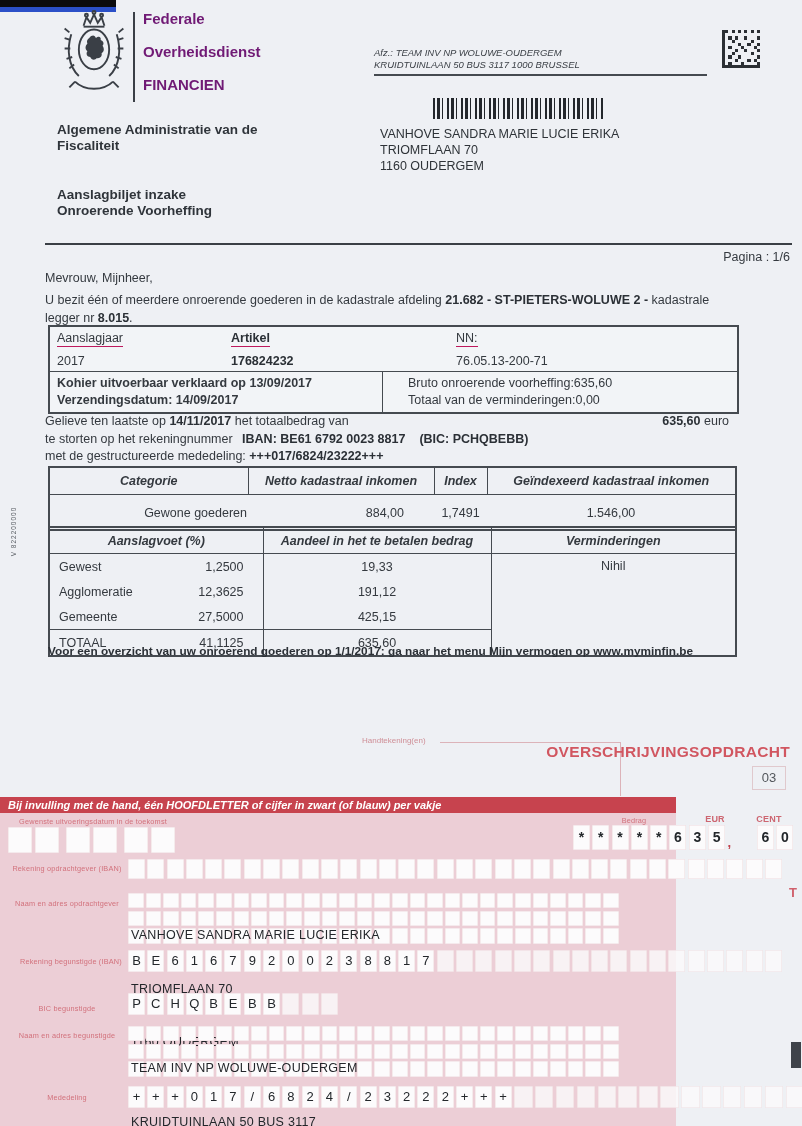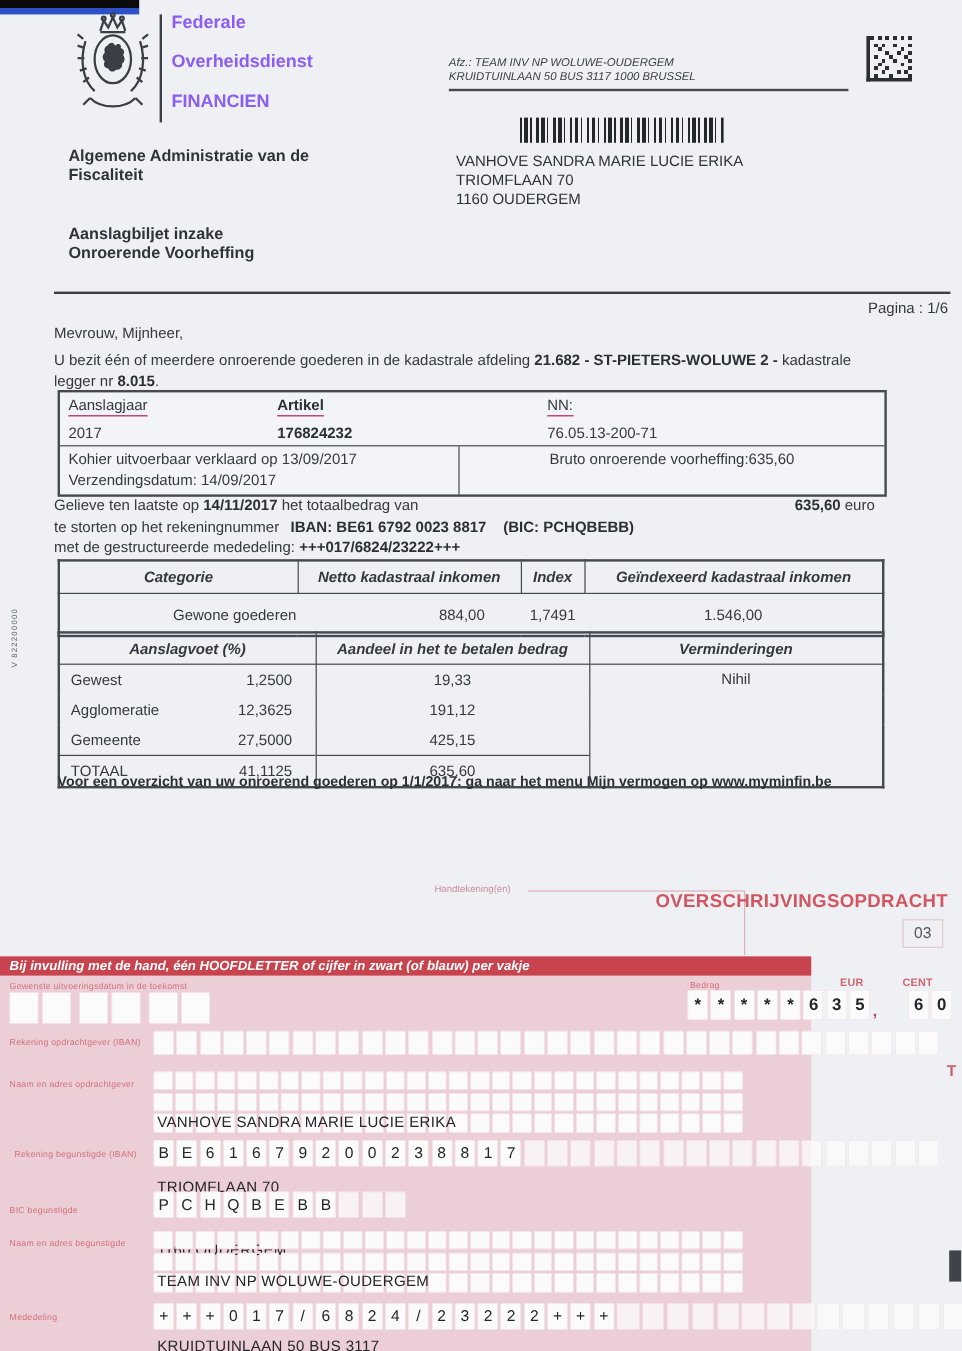--- a/index.html
+++ b/index.html
@@ -11,21 +11,21 @@
   
   .scan-bar{left:0;top:0;width:116px;height:12px;
             background:linear-gradient(180deg,#0b0b0d 0 7px,#2b50c8 7px 12px);}
   .edge-mark{left:791px;top:1042px;width:10px;height:26px;background:#3f434a;}
   .side-mark{left:-22px;top:528px;width:70px;text-align:center;transform:rotate(-90deg);
              font-size:6.5px;color:#565b61;letter-spacing:1px;}
 
   
   .coa{left:58px;top:6px;width:72px;height:102px;}
   .org-divider{left:133px;top:12px;width:2px;height:90px;background:#3a3f46;}
-  .org{left:143px;top:10px;font-weight:700;font-size:15px;color:#8b5cf6;}
+  .org{left:143px;top:10px;font-weight:700;font-size:15px;color:#701a75;}
   .org div{margin-bottom:15px;line-height:18px;}
   .datamatrix{left:722px;top:30px;width:38px;height:38px;}
   .sender{left:374px;top:47px;width:333px;font-style:italic;font-size:9.5px;line-height:12px;
           color:#3c4147;border-bottom:2px solid #454a50;padding-bottom:3px;}
   .barcode{left:433px;top:98px;width:170px;height:21px;
            background:repeating-linear-gradient(90deg,#23272c 0 2px,transparent 2px 4px,
              #23272c 4px 7px,transparent 7px 9px,#23272c 9px 10px,transparent 10px 14px);}
   .recipient{left:380px;top:126px;font-size:12.5px;line-height:16px;color:#2e3338;}
   .dept{left:57px;top:122px;font-weight:700;font-size:13.5px;line-height:16px;color:#2f343a;}
   .doc-title{left:57px;top:187px;font-weight:700;font-size:13.5px;line-height:16px;color:#2f343a;}
@@ -35,23 +35,23 @@
   .intro{left:45px;top:292px;width:700px;font-size:12.5px;line-height:17.5px;}
 
   
   .tbl1{left:48px;top:325px;width:687px;border:2px solid #454a50;background:rgba(255,255,255,0.25);}
   .t1-grid{display:grid;grid-template-columns:174px 225px 1fr;padding:4px 0 3px 0;}
   .t1-cell{padding-left:7px;font-size:12.5px;}
   .hdr-u{display:inline-block;border-bottom:1px solid #be185d;padding-bottom:1px;text-align:right;}
   .t1-val{margin-top:7px;}
   .b{font-weight:700;color:#2b3036;}
   .t1-bottom{display:grid;grid-template-columns:332px 1fr;border-top:1.5px solid #454a50;}
-  .t1-bl{padding:3px 7px;font-size:12.5px;line-height:17px;}
+  .t1-bl{padding:3px 7px;font-size:12.5px;line-height:17px;font-weight:bold;}
   .t1-br{border-left:1.5px solid #454a50;padding:3px 8px;font-size:12.5px;line-height:17px;}
-  .lv{display:flex;justify-content:center;}
+  .lv{display:flex;justify-content:flex-start;margin-left:17px;}
 
   
   .payment{left:45px;top:413px;width:684px;font-size:12.5px;line-height:17.5px;}
   .pay-amt{float:right;}
   .sp{margin-left:6px;} .sp2{margin-left:14px;}
 
   
   table{border-collapse:collapse;table-layout:fixed;}
   .tbl2{left:48px;top:466px;width:687px;border:2px solid #454a50;font-size:12.5px;}
   .tbl2 th{border-right:1px solid #454a50;border-bottom:1.5px solid #454a50;
@@ -79,21 +79,21 @@
   .transfer-title{left:490px;top:743px;width:300px;text-align:right;font-weight:700;
                   font-size:15.5px;letter-spacing:0.3px;color:#d15660;}
   .transfer-code{left:752px;top:766px;width:32px;height:22px;border:1px solid #e0c9cd;
                  text-align:center;line-height:22px;font-size:13px;color:#53575c;}
 
   
   .form{left:0;top:797px;width:676px;height:329px;background:#ecced6;}
   .form-bar{position:absolute;left:0;top:0;width:100%;height:16px;background:#c7434e;
             color:#fff;font-style:italic;font-weight:700;font-size:11px;line-height:16px;
             padding-left:8px;box-sizing:border-box;}
-  .rlabel{position:absolute;font-size:7.3px;color:#d2717c;letter-spacing:0.2px;line-height:9px;width:118px;}
+  .rlabel{position:absolute;font-size:7.3px;color:#d2717c;letter-spacing:0.2px;line-height:9px;width:118px;text-align:center;}
   .rlabel-b{font-weight:700;font-size:9px;color:#cd6671;}
   .char-row{position:absolute;display:flex;}
   .seg{display:flex;}
   .cbox{display:inline-block;width:17px;height:22px;background:#fcfbfc;margin-right:2.3px;
         font-size:13px;line-height:22px;color:#23272b;text-align:center;border-radius:1px;
         box-shadow:inset 0 0 0 0.5px #eedadd;}
   .faded .cbox{opacity:0.8;}
   .h20 .cbox{height:20px;line-height:20px;}
   .date-boxes .cbox{width:24px;height:26px;margin-right:3px;}
   .date-boxes .cbox:nth-child(2n){margin-right:7px;}
@@ -218,20 +218,24 @@
   </div>
   <div class="t1-bottom">
     <div class="t1-bl">
       <div>Kohier uitvoerbaar verklaard op 13/09/2017</div>
       <div>Verzendingsdatum: 14/09/2017</div>
     </div>
     <div class="t1-br">
       <div class="lv">
           <span>Bruto onroerende voorheffing:</span>
           <span>635,60</span>
+        </div>
+      <div class="lv">
+          <span>Totaal van de verminderingen:</span>
+          <span>0,00</span>
         </div>
     </div>
   </div>
 </div>
 
 <div class="abs payment">
   <div class="pay-line1">
     <span class="pay-amt"><b>635,60</b><span> euro</span></span>
     <span>Gelieve ten laatste op </span><b>14/11/2017</b><span> het totaalbedrag van</span>
   </div>

